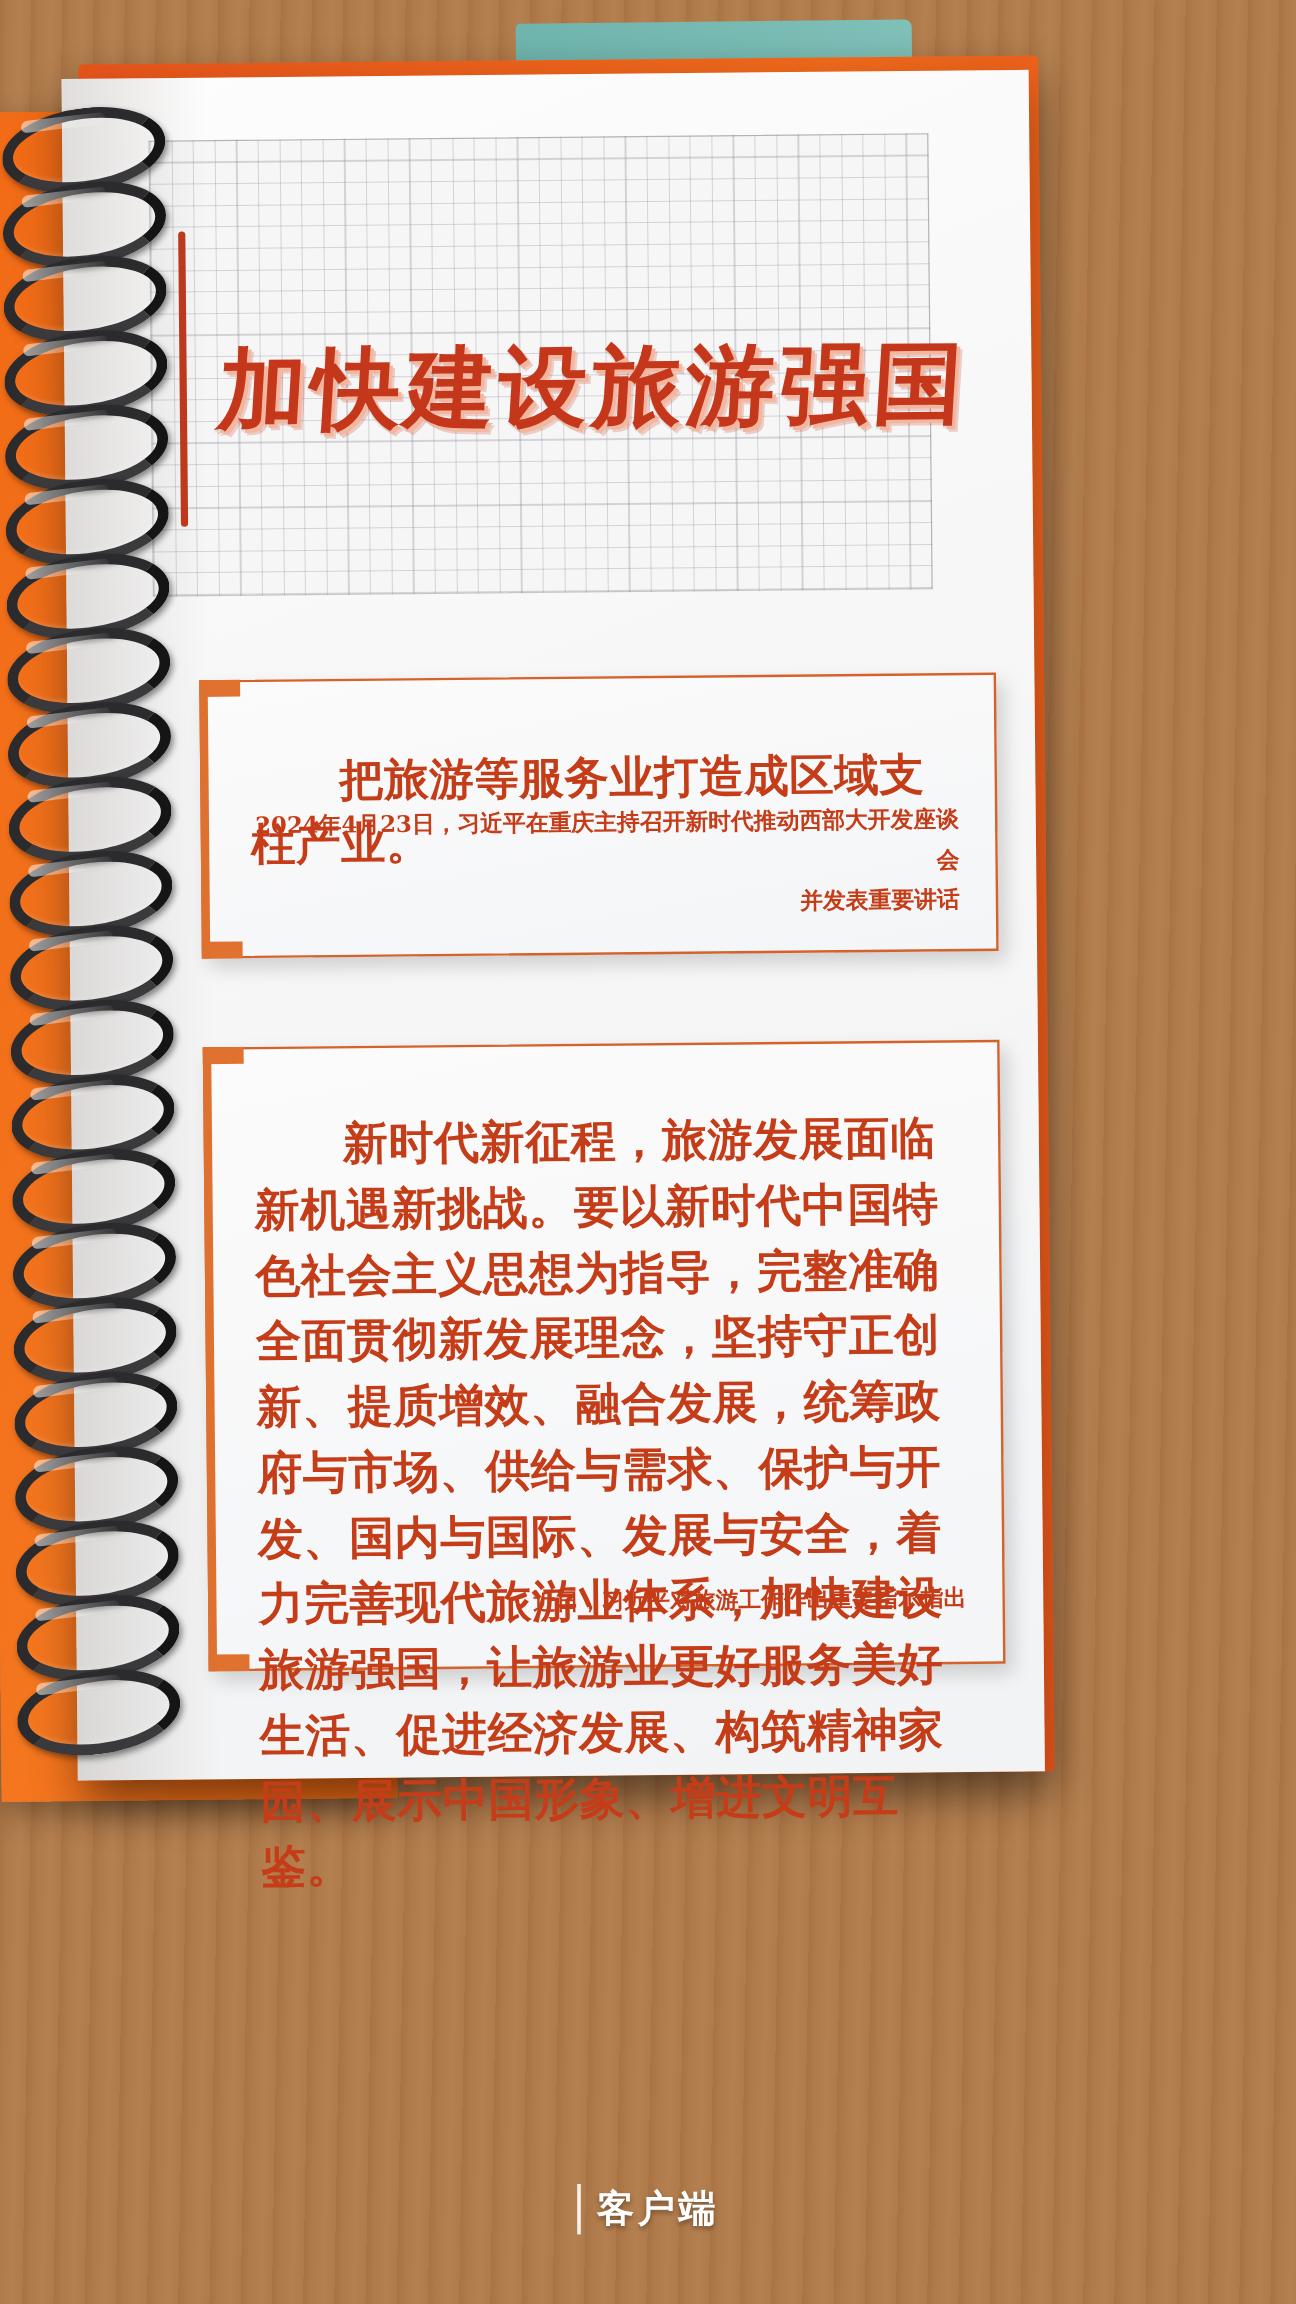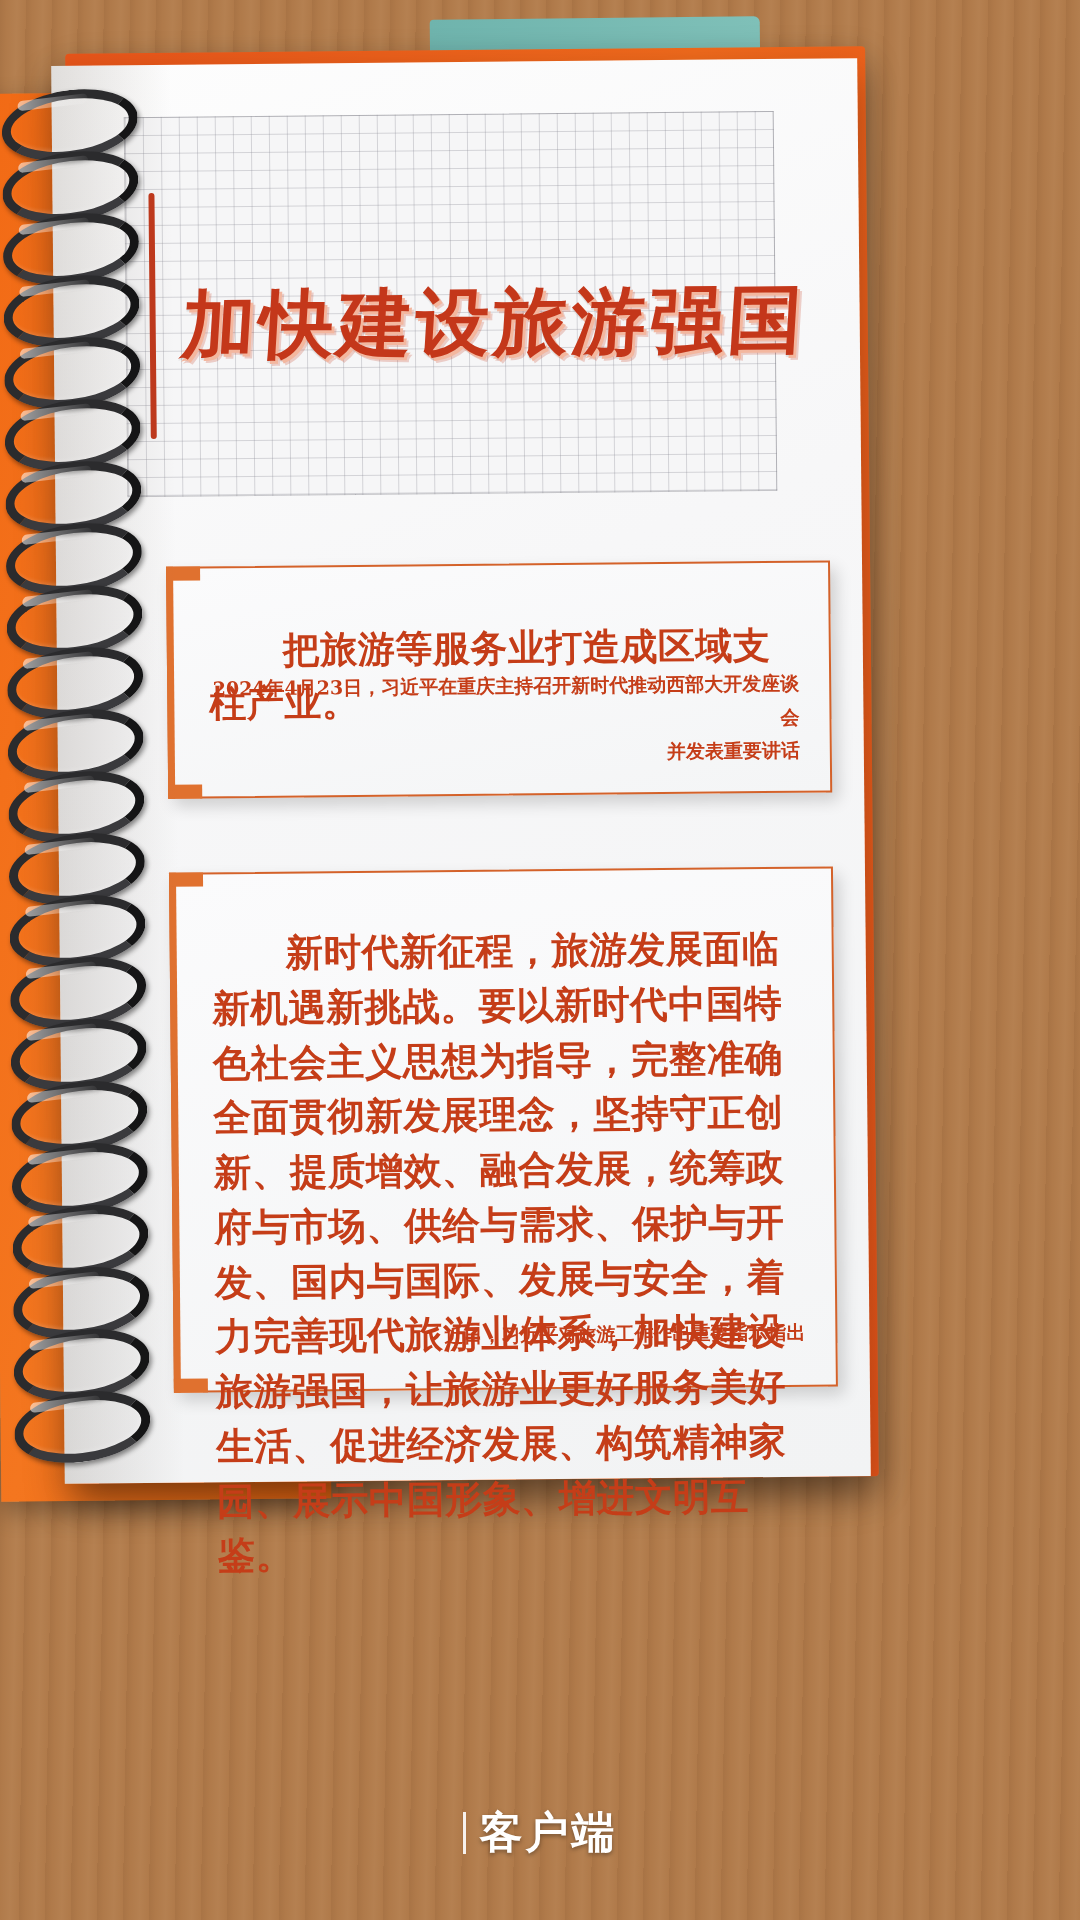--- a/index.html
+++ b/index.html
@@ -270,21 +270,21 @@
     text-shadow: 0 2px 4px rgba(0,0,0,0.35);
   }
   .brand-divider {
     width: 3px;
     height: 42px;
     background: rgba(255,255,255,0.9);
   }
   .brand-app {
     font-family: "DejaVu Sans", "Liberation Sans", sans-serif;
     font-weight: 700;
-    font-size: 43px;
+    font-size: 31px;
     color: #ffffff;
     letter-spacing: 3px;
     text-shadow: 0 2px 4px rgba(0,0,0,0.35);
   }
 </style>
 </head>
 <body>
 
 <div class="desk">
   <div class="desk-grain"></div>

